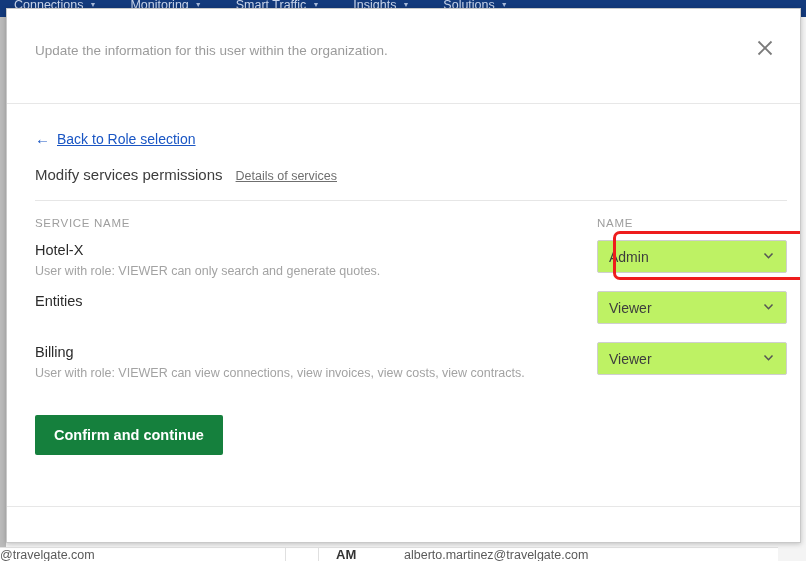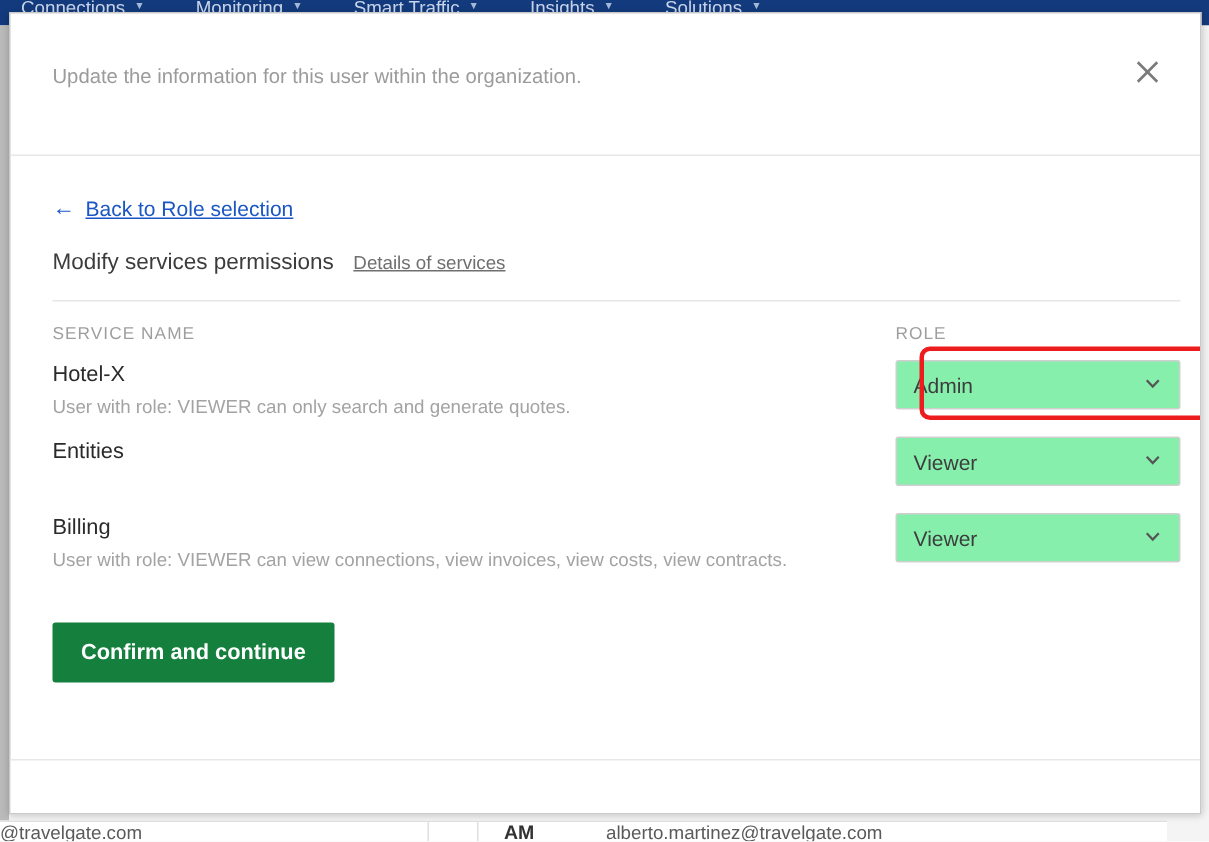--- a/index.html
+++ b/index.html
@@ -233,21 +233,21 @@
     margin-top: 3px;
     font-size: 12.5px;
     color: #a3a3a3;
     line-height: 17px;
   }
 
   .select-box {
     position: relative;
     width: 190px;
     height: 33px;
-    background: #86efac;
+    background: #bef264;
     border: 1px solid #cfcfcf;
     border-radius: 2px;
     display: flex;
     align-items: center;
     padding: 0 11px;
     cursor: pointer;
   }
   .select-box .value {
     font-size: 14px;
     color: #3d3d3d;
@@ -364,21 +364,21 @@
         <span class="h">Modify services permissions</span>
         <span class="details-link">Details of services</span>
       </div>
 
       <div class="hr"></div>
 
       <div class="perm-table">
 
         <div class="perm-head">
           <div class="th-service">SERVICE NAME</div>
-          <div class="th-role">ROLE</div>
+          <div class="th-role">NAME</div>
         </div>
 
         <div class="perm-row row-admin">
           <div class="td-service">
             <div class="svc-name">Hotel-X</div>
             <div class="svc-desc">User with role: VIEWER can only search and generate quotes.</div>
           </div>
           <div class="td-role">
             <div class="select-box">
               <span class="value">Admin</span>

